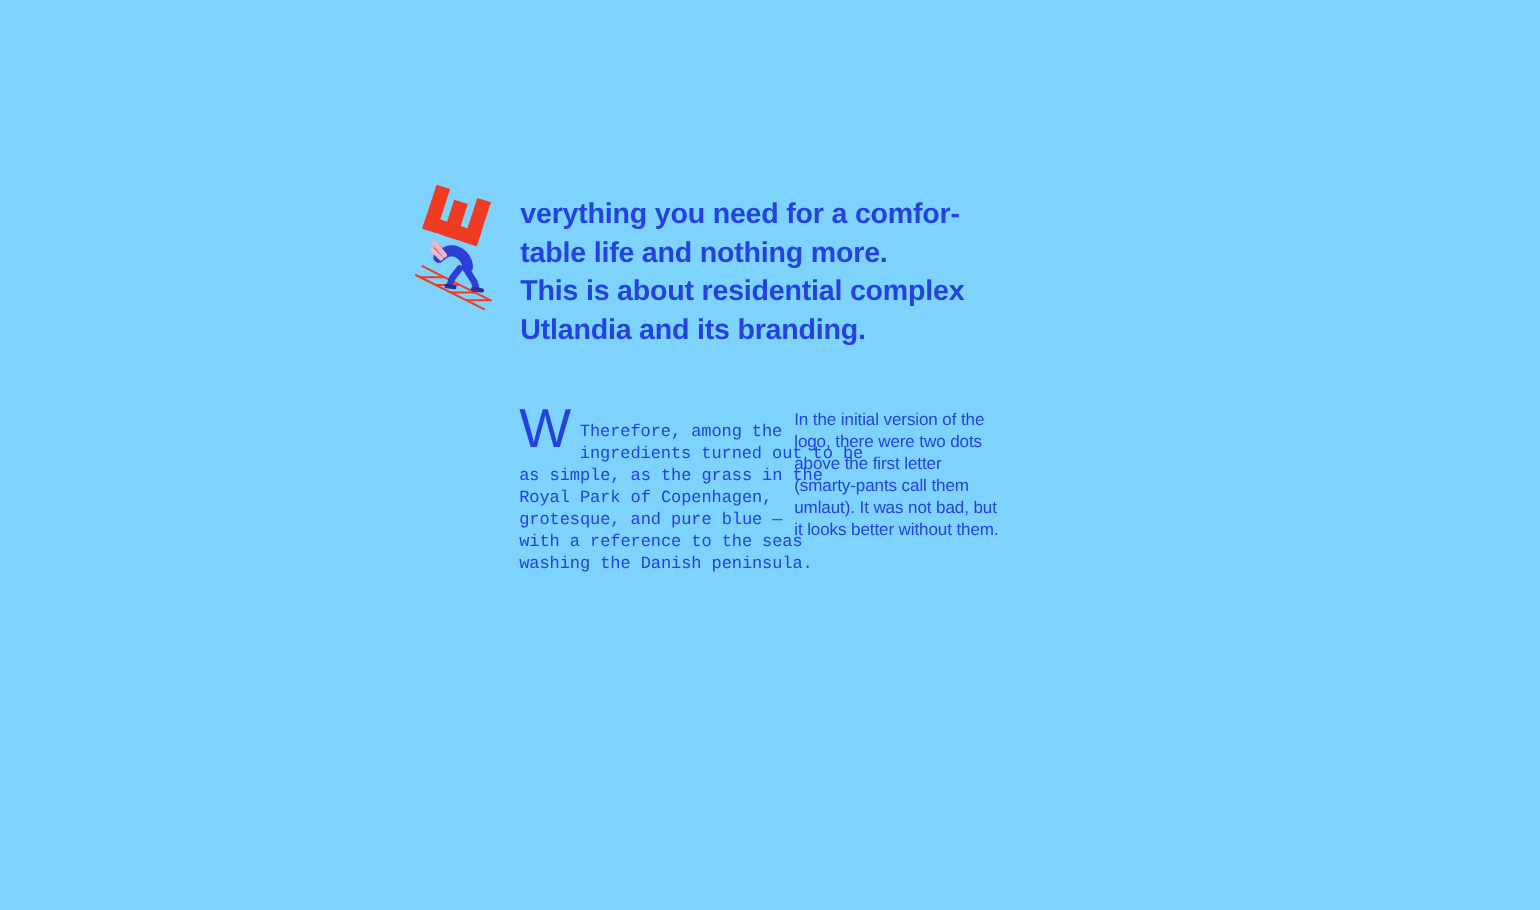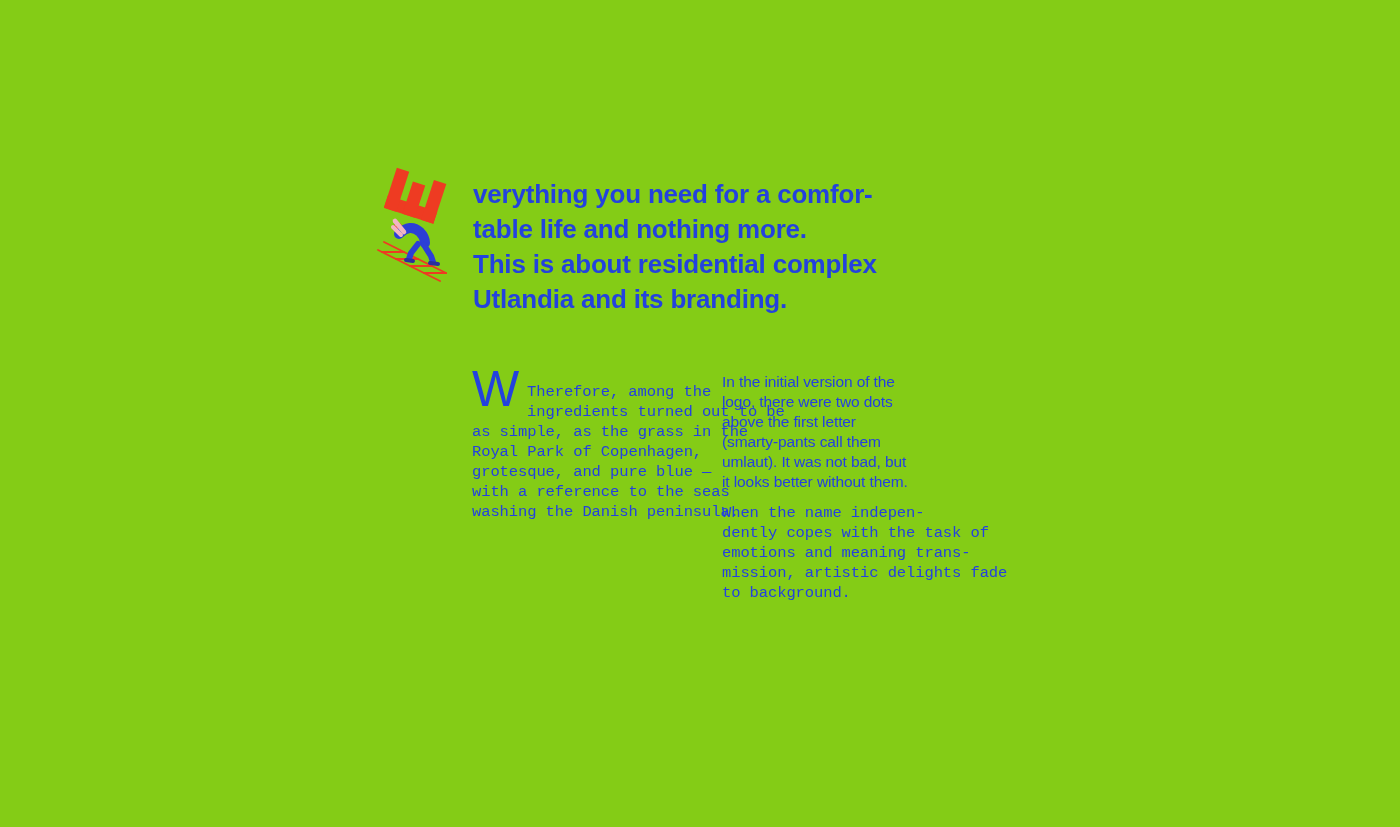--- a/index.html
+++ b/index.html
@@ -3,21 +3,21 @@
 <meta charset="utf-8">
 <style>
   :root{
     --blue:#2342de;
     --red:#ee3b22;
   }
   html,body{margin:0;padding:0;background:#ffffff;}
   .stage{
     position:relative;
     width:1400px;height:827px;
-    background:#84cc16;
+    background:#7dd3fc;
     overflow:hidden;
     font-family:"Liberation Sans","DejaVu Sans",sans-serif;
   }
   .illus{
     position:absolute;left:376px;top:160px;
     width:80px;height:128px;
   }
   .heading{
     position:absolute;left:473px;top:177px;margin:0;
     font-size:26px;line-height:35px;font-weight:700;
@@ -98,20 +98,15 @@
 washing the Danish peninsula.</p>
     </div>
 
   <div class="col col-right">
       <p class="para">In the initial version of the
 logo, there were two dots
 above the first letter
 (smarty-pants call them
 umlaut). It was not bad, but
 it looks better without them.</p>
-      <p class="para">When the name indepen-
-dently copes with the task of
-emotions and meaning trans-
-mission, artistic delights fade
-to background.</p>
     </div>
 
 </div>
 
 </body></html>

